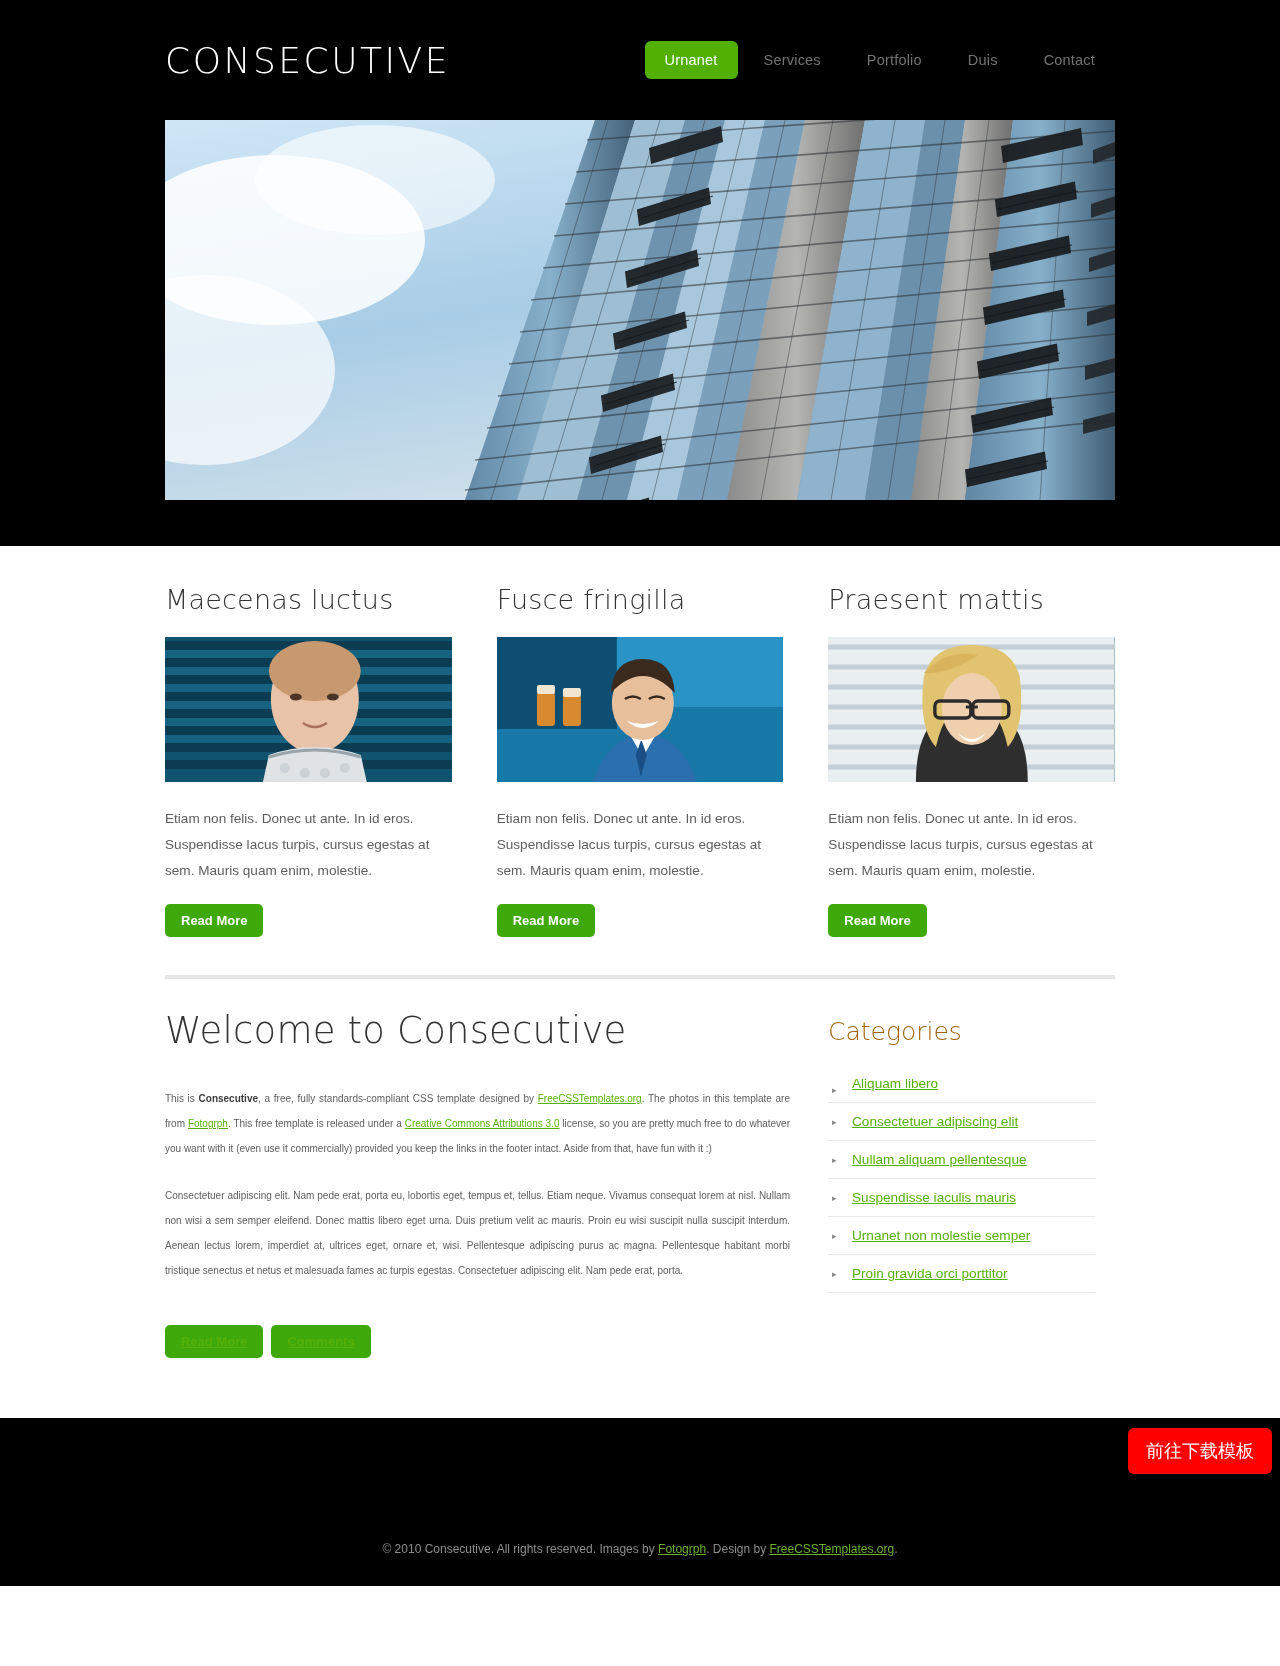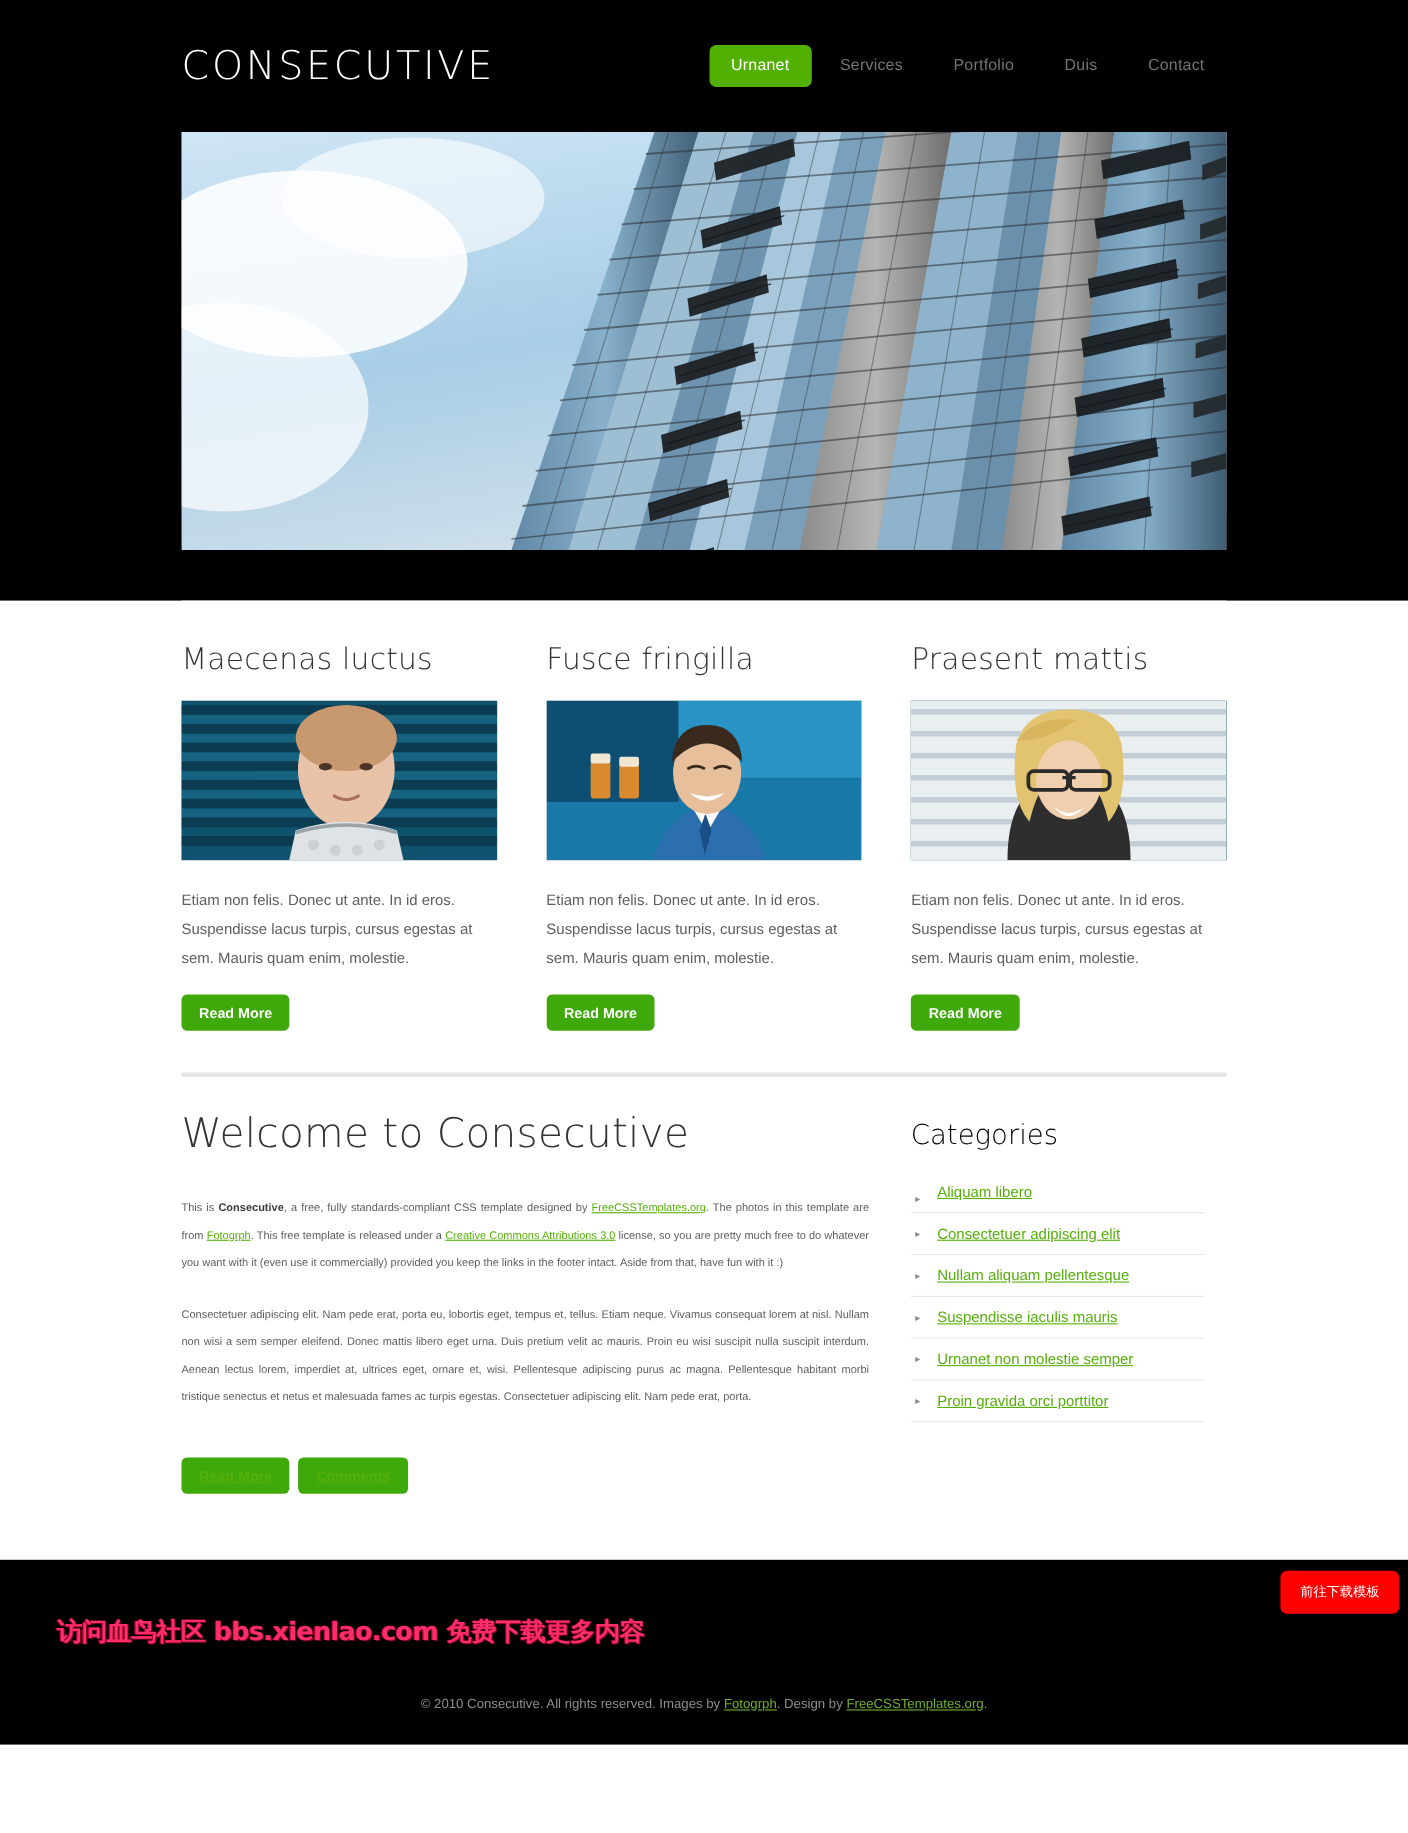--- a/index.html
+++ b/index.html
@@ -152,21 +152,21 @@
     color: #56b00a;
     text-decoration: underline;
   }
   .btn-row { margin-top: 10px; display: flex; gap: 8px; }
 
   .sidebar { width: 267px; padding-top: 8px; }
   .sidebar h2 {
     margin: 0 0 26px 0;
     font-size: 25px;
     font-weight: 300;
-    color: #000000;
+    color: #a16207;
     font-family: "DejaVu Sans", sans-serif;
   }
   .cat-list { list-style: none; margin: 0; padding: 0; }
   .cat-item {
     border-bottom: 1px solid #e8e8e8;
     padding: 11px 0 11px 24px;
     position: relative;
     font-size: 13.6px;
   }
   .cat-item:first-child { padding-top: 4px; }
@@ -200,21 +200,21 @@
     line-height: 22px;
   }
   .footer-text a { color: #6fb02c; text-decoration: underline; }
 
   .dl-button {
     position: absolute;
     right: 8px;
     top: 10px;
     background: #ff0000;
     color: #ffffff;
-    font-size: 12px;
+    font-size: 18px;
     padding: 11px 18px;
     border-radius: 6px;
     border: 0;
     cursor: pointer;
     font-family: "DejaVu Sans", sans-serif;
     white-space: nowrap;
   }
 
   .watermark {
     position: absolute;
@@ -531,19 +531,18 @@
           <a class="cat-link" href="#">Proin gravida orci porttitor</a>
         </li>
       </ul>
     </aside>
 
   </div>
 </div>
 
 <div class="footer">
   <button class="dl-button">前往下载模板</button>
-  <div class="watermark">访问血鸟社区 bbs.xienlao.com 免费下载更多内容</div>
   <div class="footer-inner">
     <div class="footer-text">
       <span>© 2010 Consecutive. All rights reserved. Images by </span><a href="#">Fotogrph</a><span>. Design by </span><a href="#">FreeCSSTemplates.org</a><span>.</span>
     </div>
   </div>
 </div>
 
 </body></html>

